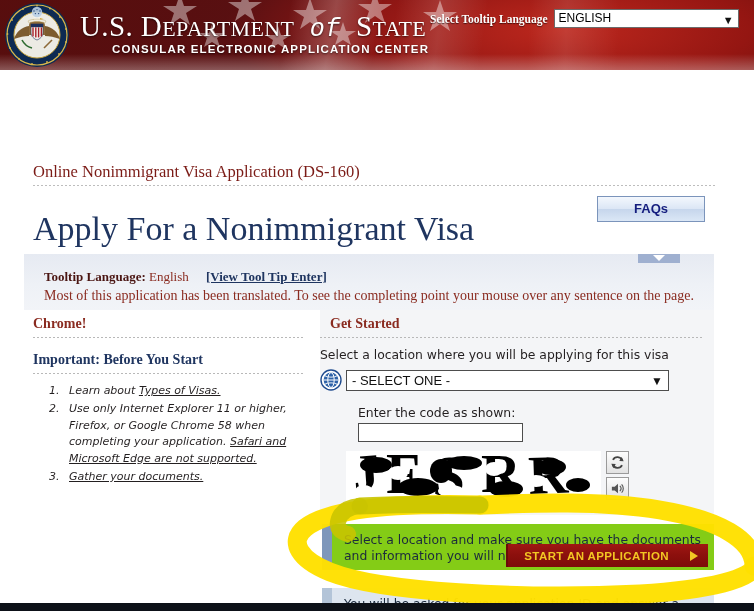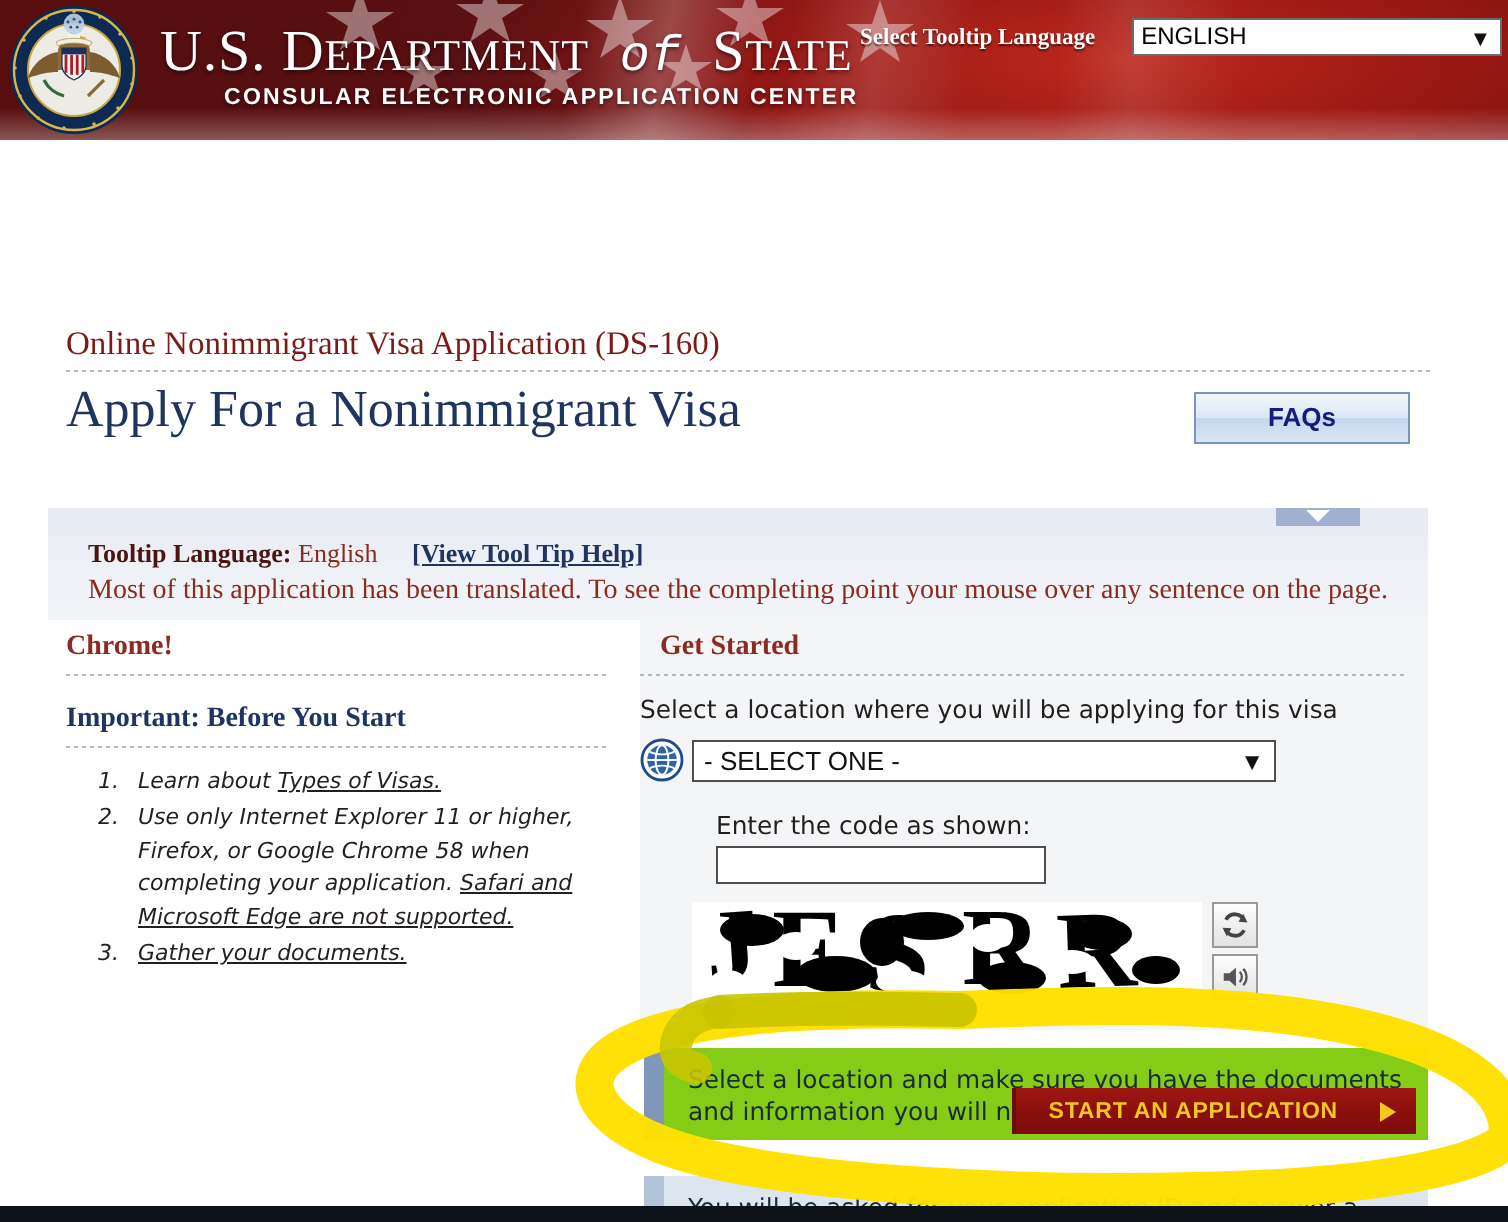--- a/index.html
+++ b/index.html
@@ -62,21 +62,21 @@
     font-weight:bold;
     color:#ffffff;
     font-size:11.5px;
     letter-spacing:1.15px;
     white-space:nowrap;
     text-shadow:0 1px 2px rgba(0,0,0,.55);
   }
 
   .tooltip-lang-wrap {
     position:absolute; left:430px; top:9px;
-    display:flex; align-items:center; gap:18px;
+    display:flex; align-items:center; gap:6px;
   }
   .tooltip-lang-label {
     font-family:"Liberation Serif", serif;
     font-weight:bold;
     font-size:11.5px;
     color:#ffffff;
     white-space:nowrap;
     text-shadow:0 1px 1px rgba(0,0,0,.6);
   }
   .lang-select {
@@ -105,23 +105,23 @@
     font-size:16.5px;
     color:#7b1b16;
     white-space:nowrap;
   }
   .crumb-rule {
     position:absolute; left:33px; top:115px; width:684px; height:1px;
     background:repeating-linear-gradient(to right,#bdbdbd 0 2px, transparent 2px 4px);
   }
 
   .h1 {
-    position:absolute; left:33px; top:120px;
-    font-family:"Liberation Serif", serif;
-    font-size:26px;
+    position:absolute; left:33px; top:140px;
+    font-family:"Liberation Serif", serif;
+    font-size:34px;
     color:#1f3560;
     white-space:nowrap;
   }
 
   .faq-btn {
     position:absolute; left:597px; top:126px;
     width:108px; height:26px;
     border:1px solid #7b94bb;
     background:linear-gradient(to bottom,#f3f7fd 0%, #dbe6f5 50%, #c6d6ec 51%, #dbe7f6 100%);
     font-family:"Liberation Sans", sans-serif;
@@ -208,21 +208,21 @@
   
   .col-right { position:absolute; left:330px; top:246px; width:380px; }
   .label-txt {
     font-family:"DejaVu Sans", sans-serif;
     font-size:12.4px; color:#231f20;
   }
   .sel-row { display:flex; align-items:center; margin-top:7px; }
   .globe { width:22px; height:22px; margin-right:4px; flex:0 0 22px; }
   .loc-select {
     position:relative;
-    width:292px; height:21px;
+    width:323px; height:21px;
     background:#ffffff;
     border:1px solid #4d4d4d;
     font-family:"Liberation Sans", sans-serif;
     font-size:13px; color:#111;
     line-height:19px; padding:0 20px 0 5px;
     white-space:nowrap; overflow:hidden;
     cursor:pointer;
   }
   .loc-select .cv { position:absolute; right:5px; top:1px; font-size:12px; font-weight:bold; }
 
@@ -408,21 +408,21 @@
 
   <div class="faq-btn">FAQs</div>
 
   <div class="tt-panel">
     <div class="tt-tab">
       <div class="tri"></div>
     </div>
     <div class="tt-line1">
       <b>Tooltip Language:</b>
       <span class="en">English</span>
-      <a>[View Tool Tip Help]</a>
+      <a>[View Tool Tip Enter]</a>
     </div>
     <div class="tt-line2">Most of this application has been translated. To see the completing point your mouse over any sentence on the page.</div>
   </div>
 
   <div class="right-bg"></div>
 
   <div class="col-left">
     <div class="sec-head-red">Chrome!</div>
     <div class="dotrule"></div>
 

